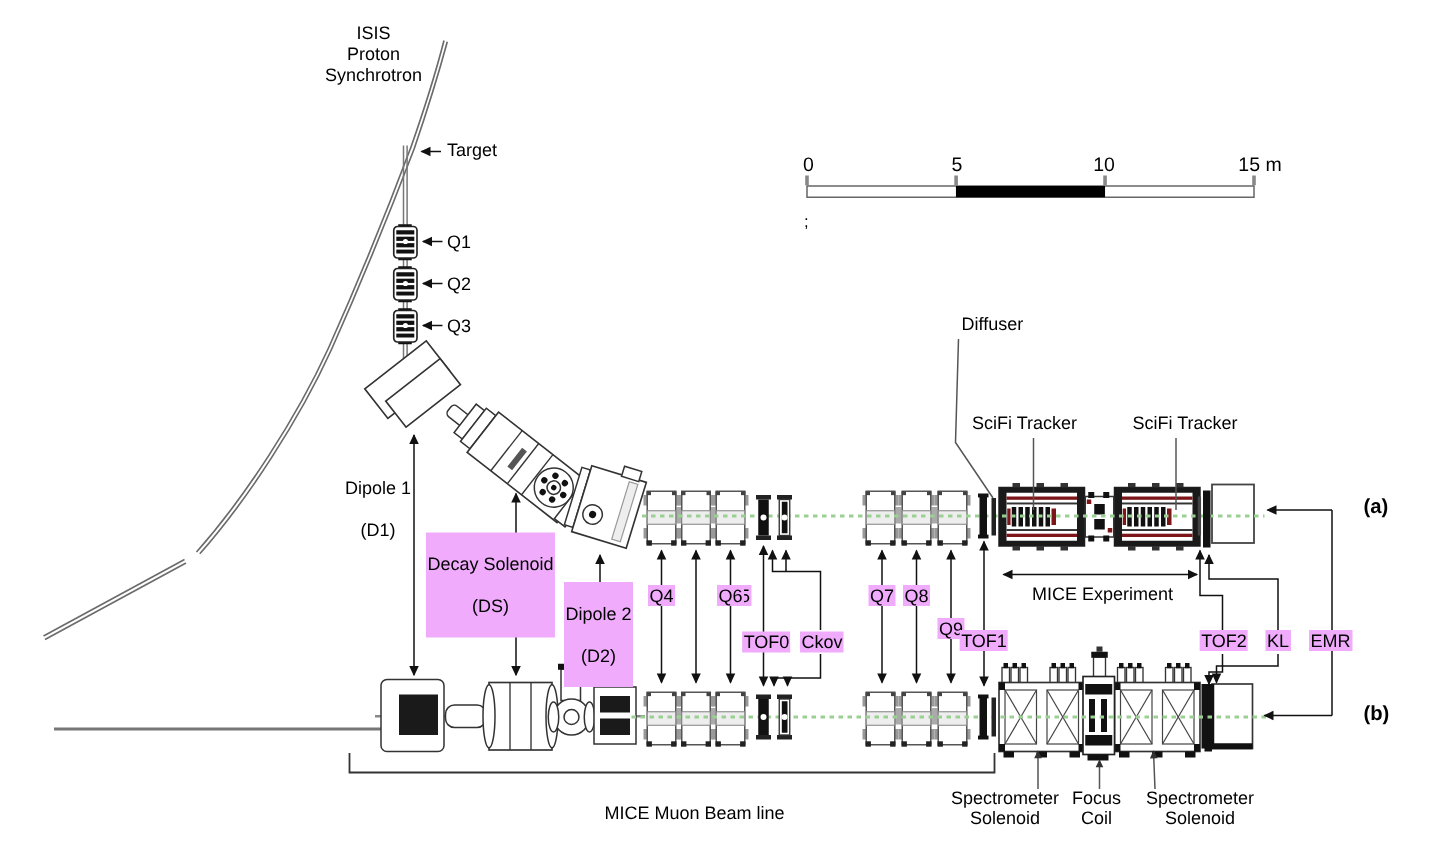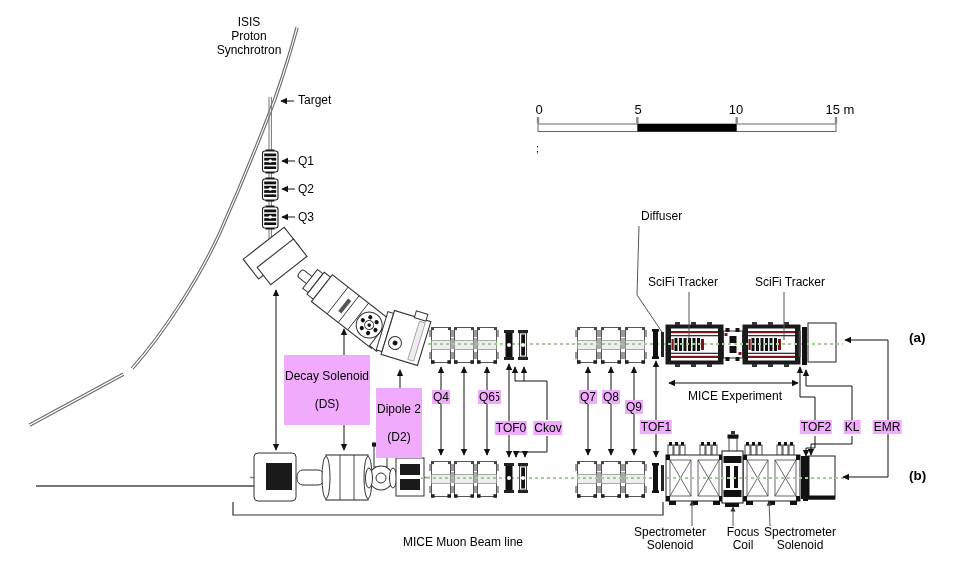--- a/index.html
+++ b/index.html
@@ -332,54 +332,58 @@
 </svg>
 
 <div class="lb c nb" style="left:249px;top:15px;">ISIS
 Proton
 Synchrotron</div>
 <div class="lb nb" style="left:297px;top:93px;">Target</div>
 <div class="lb nb" style="left:297px;top:154px;">Q1</div>
 <div class="lb nb" style="left:297px;top:182px;">Q2</div>
 <div class="lb nb" style="left:297px;top:210px;">Q3</div>
 
+<div class="lb c nb" style="left:252px;top:304px;">
+  <div>Dipole 1</div>
+  <div>(D1)</div>
+</div>
 <div class="lb c" style="left:327px;top:355px;">
   <div>Decay Solenoid</div>
   <div>(DS)</div>
 </div>
 <div class="lb c" style="left:399px;top:388px;">
   <div>Dipole 2</div>
   <div>(D2)</div>
 </div>
 
 <div class="lb c" style="left:441px;top:390px;">Q4</div>
 <div class="lb c" style="left:464px;top:390px;margin-left:28px;">Q5</div>
 <div class="lb c" style="left:487px;top:390px;">Q6</div>
 <div class="lb c" style="left:511px;top:421px;">TOF0</div>
 <div class="lb c" style="left:548px;top:421px;text-align:right;">Ckov</div>
 <div class="lb c" style="left:588px;top:390px;">Q7</div>
 <div class="lb c" style="left:611px;top:390px;">Q8</div>
-<div class="lb c" style="left:634px;top:400px;">Q9</div>
+<div class="lb c" style="left:634px;top:412px;">Q9</div>
 <div class="lb c" style="left:656px;top:420px;">TOF1</div>
 
 <div class="lb nb" style="left:640px;top:209px;">Diffuser</div>
 <div class="lb c nb" style="left:683px;top:275px;">SciFi Tracker</div>
 <div class="lb c nb" style="left:790px;top:275px;">SciFi Tracker</div>
 <div class="lb c nb" style="left:735px;top:389px;">MICE Experiment</div>
 
 <div class="lb c" style="left:816px;top:420px;">TOF2</div>
 <div class="lb c" style="left:852px;top:420px;">KL</div>
 <div class="lb c" style="left:887px;top:420px;">EMR</div>
 
 <div class="lb b nb" style="left:908px;top:331px;">(a)</div>
 <div class="lb b nb" style="left:908px;top:469px;">(b)</div>
 
 <div class="lb c nb" style="left:670px;top:526px;line-height:12.5px;">Spectrometer
 Solenoid</div>
-<div class="lb c nb" style="left:731px;top:526px;line-height:12.5px;margin-left:12px;">Focus
+<div class="lb c nb" style="left:731px;top:526px;line-height:12.5px;">Focus
 Coil</div>
 <div class="lb c nb" style="left:800px;top:526px;line-height:12.5px;">Spectrometer
 Solenoid</div>
 
 <div class="lb c nb" style="left:463px;top:535px;">MICE Muon Beam line</div>
 
 <div class="lb c nb sc" style="left:539px;top:103px;">0</div>
 <div class="lb c nb sc" style="left:638px;top:103px;">5</div>
 <div class="lb c nb sc" style="left:736px;top:103px;">10</div>
 <div class="lb c nb sc" style="left:840px;top:103px;">15 m</div>

